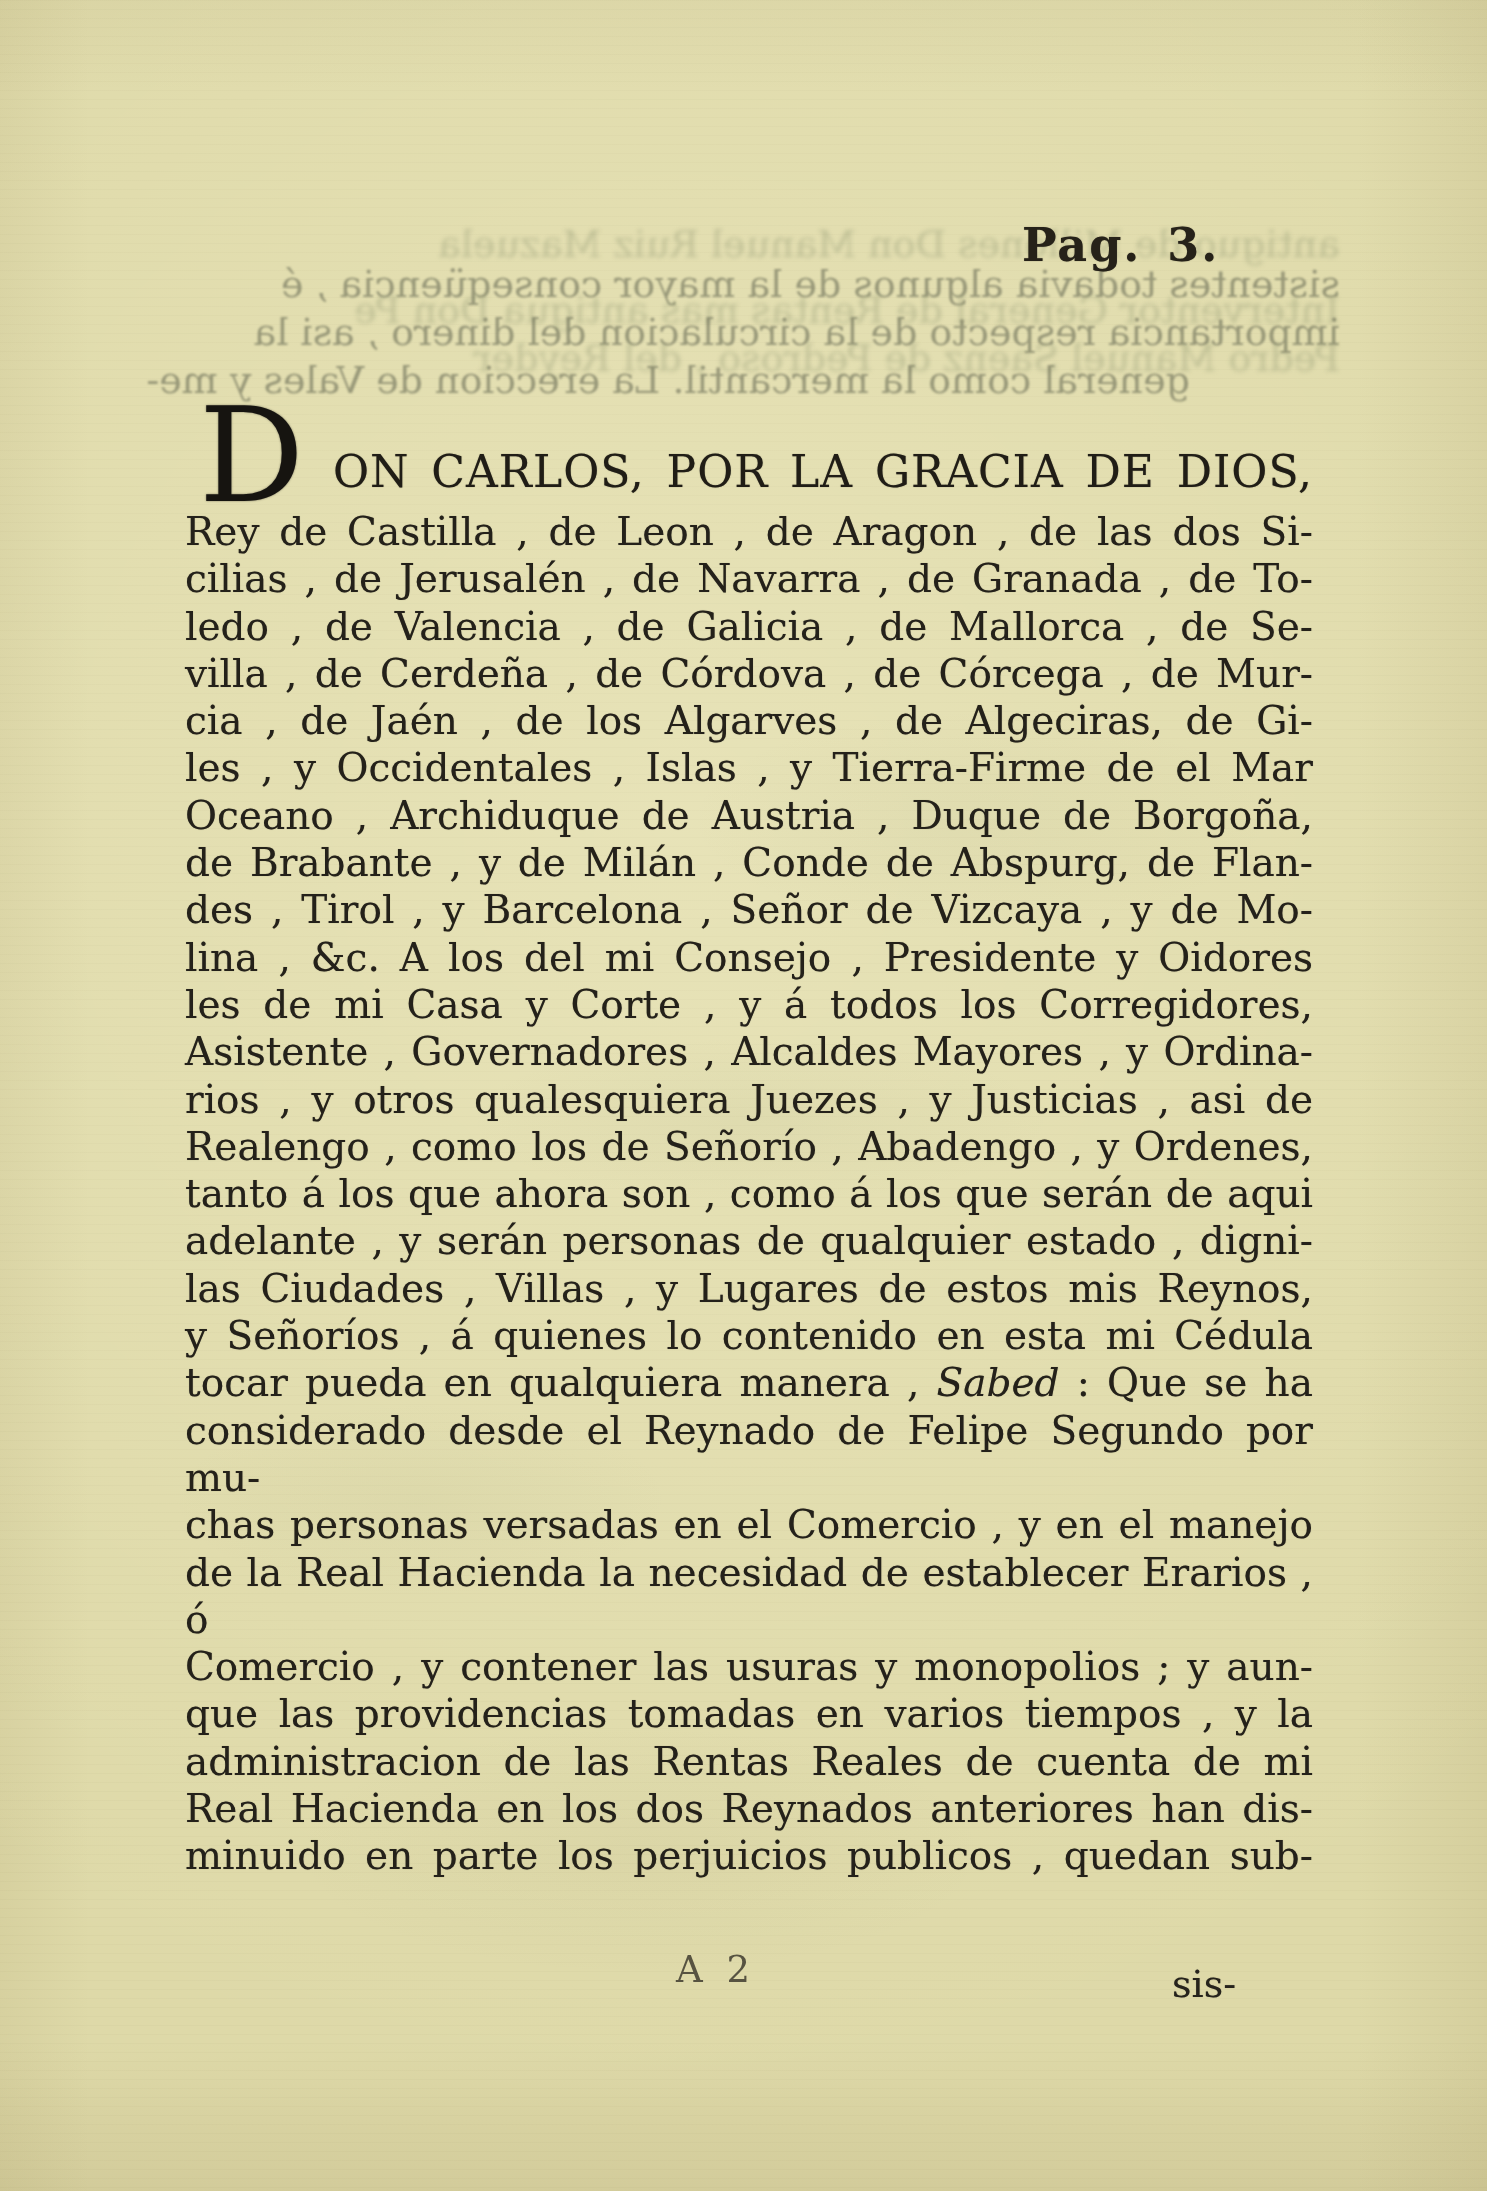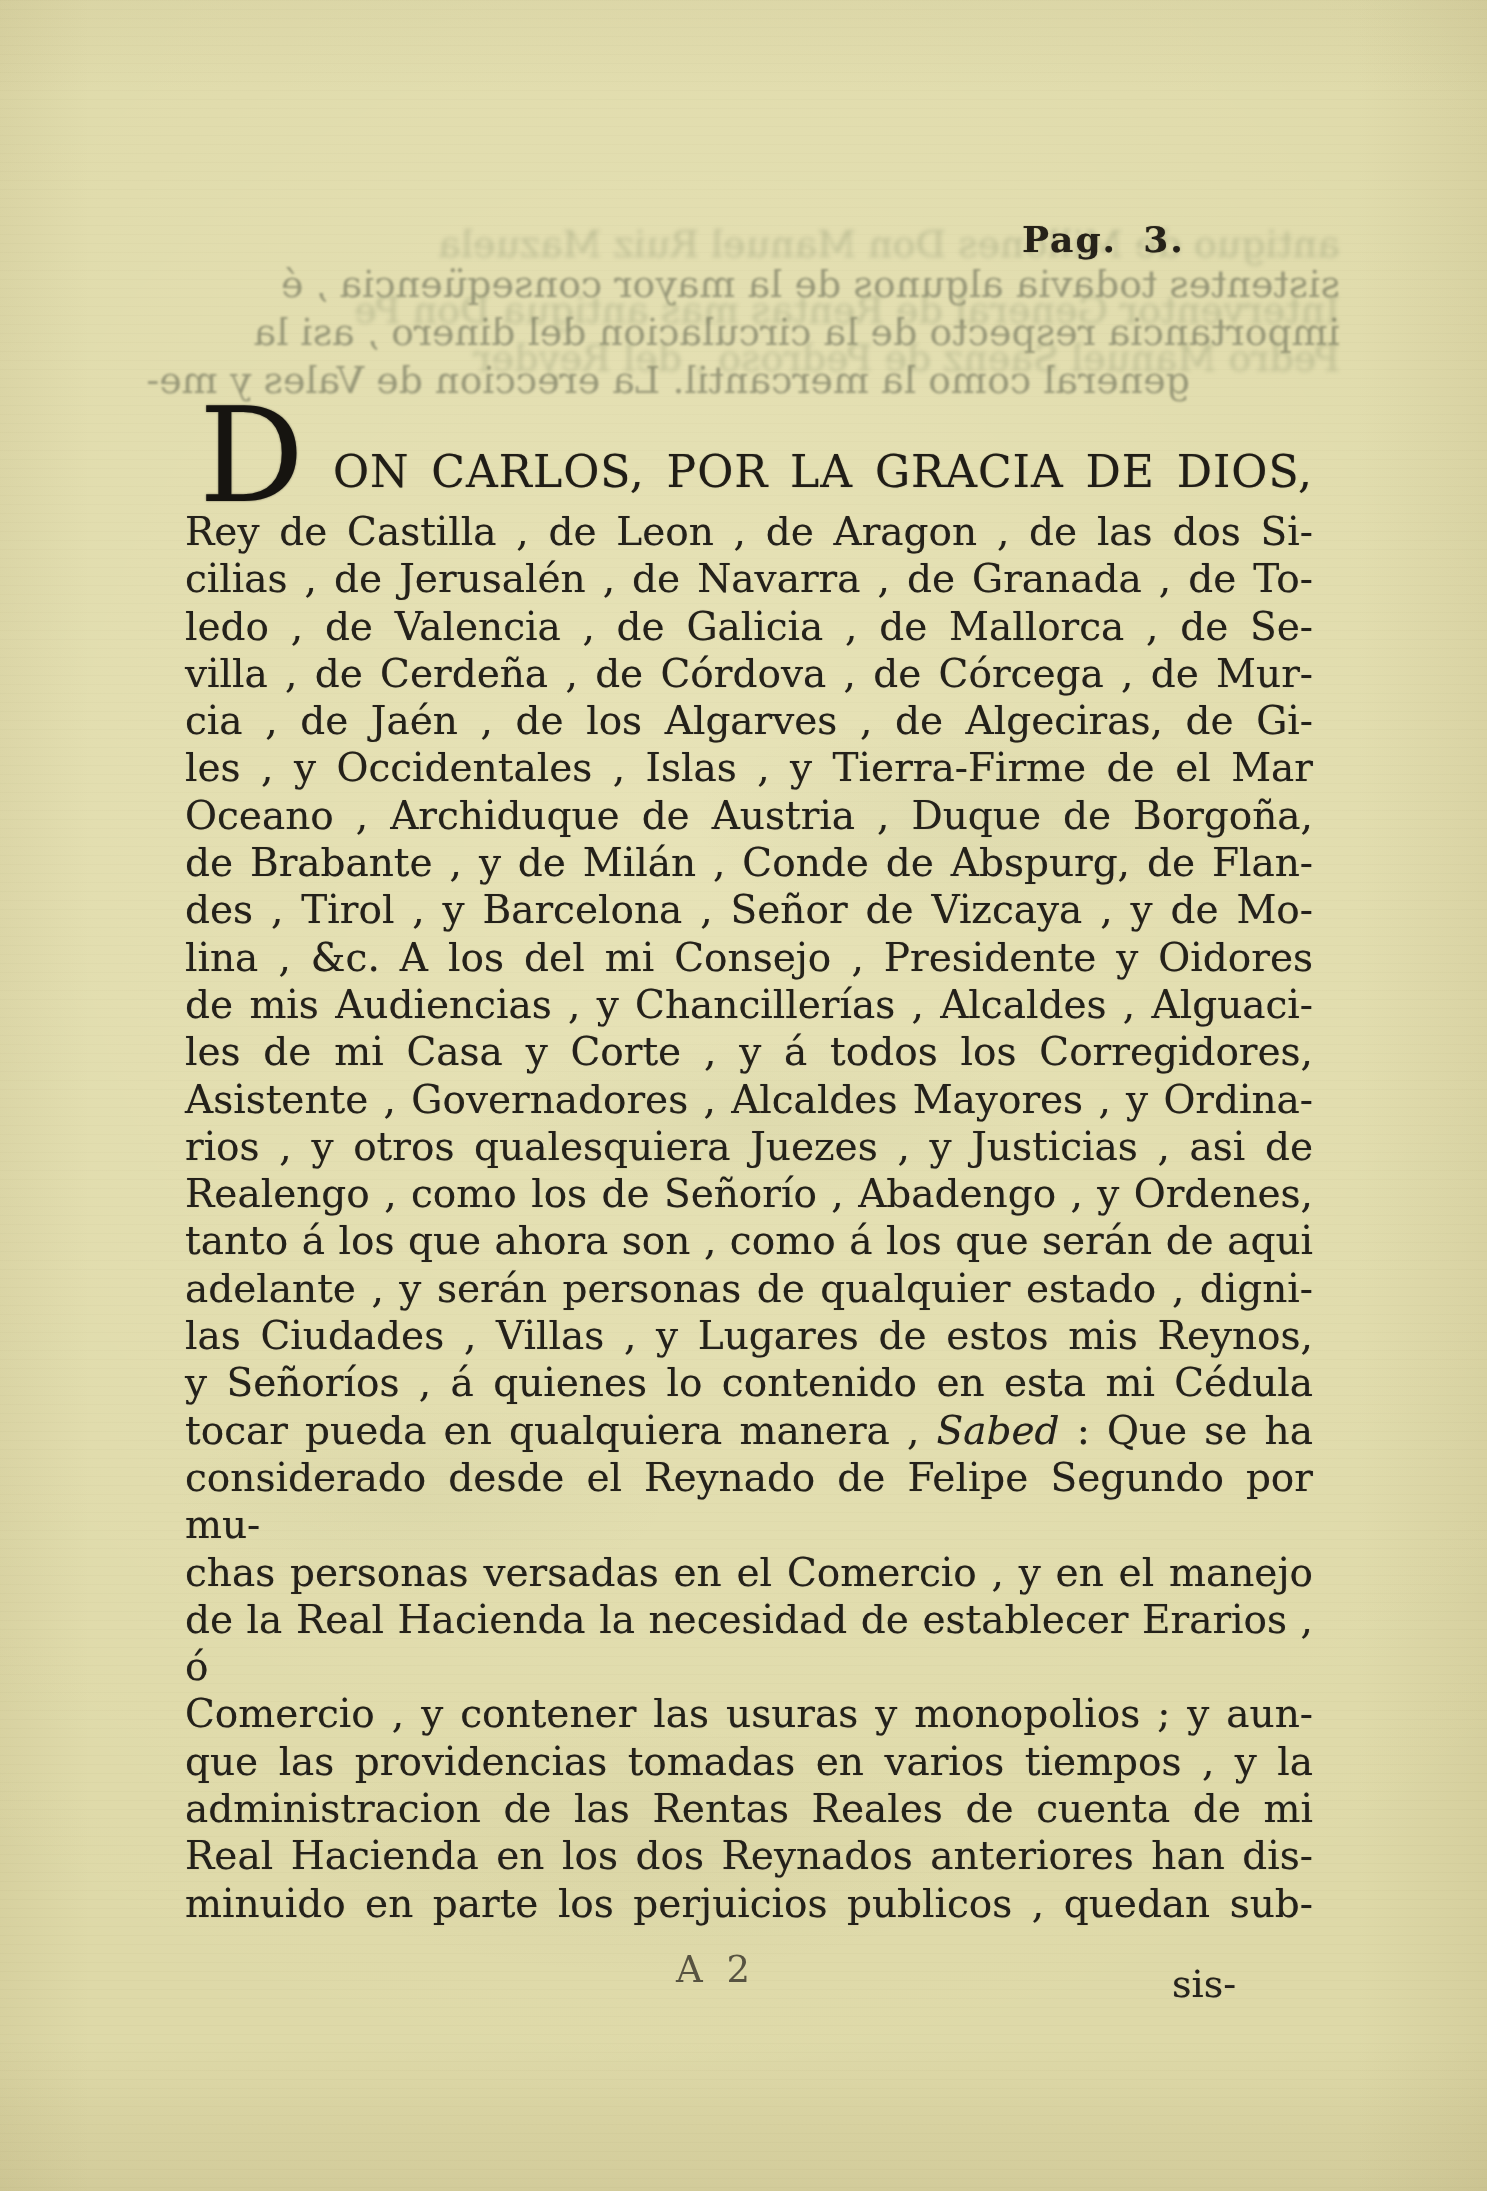--- a/index.html
+++ b/index.html
@@ -35,21 +35,21 @@
     text-align:left;
   }
   .g-faint{
     transform:scaleX(-1);
     color:rgba(140,146,110,0.38);
     filter:blur(2.2px);
   }
   
   .pagenum{
     position:absolute;left:1022px;top:218px;
-    font-size:36px;font-weight:bold;letter-spacing:2px;
+    font-size:46px;font-weight:bold;letter-spacing:2px;
     color:#262219;
     text-shadow:0 0 1px rgba(38,34,25,0.55);
   }
   .pagenum .num{margin-left:26px;}
   
   .textblock{
     position:absolute;left:185px;top:412px;width:1128px;
   }
   .first-line{position:relative;height:96px;}
   .dropcap{
@@ -113,21 +113,20 @@
     <div class="line">Rey de Castilla , de Leon , de Aragon , de las dos Si-</div>
     <div class="line">cilias , de Jerusalén , de Navarra , de Granada , de To-</div>
     <div class="line">ledo , de Valencia , de Galicia , de Mallorca , de Se-</div>
     <div class="line">villa , de Cerdeña , de Córdova , de Córcega , de Mur-</div>
     <div class="line">cia , de Jaén , de los Algarves , de Algeciras, de Gi-</div>
     <div class="line">les , y Occidentales , Islas , y Tierra-Firme de el Mar</div>
     <div class="line">Oceano , Archiduque de Austria , Duque de Borgoña,</div>
     <div class="line">de Brabante , y de Milán , Conde de Abspurg, de Flan-</div>
     <div class="line">des , Tirol , y Barcelona , Señor de Vizcaya , y de Mo-</div>
     <div class="line">lina , &amp;c. A los del mi Consejo , Presidente y Oidores</div>
-    <div class="line">de mis Audiencias , y Chancillerías , Alcaldes , Alguaci-</div>
     <div class="line">les de mi Casa y Corte , y á todos los Corregidores,</div>
     <div class="line">Asistente , Governadores , Alcaldes Mayores , y Ordina-</div>
     <div class="line">rios , y otros qualesquiera Juezes , y Justicias , asi de</div>
     <div class="line">Realengo , como los de Señorío , Abadengo , y Ordenes,</div>
     <div class="line">tanto á los que ahora son , como á los que serán de aqui</div>
     <div class="line">adelante , y serán personas de qualquier estado , digni-</div>
     <div class="line">las Ciudades , Villas , y Lugares de estos mis Reynos,</div>
     <div class="line">y Señoríos , á quienes lo contenido en esta mi Cédula</div>
     <div class="line"><span>tocar pueda en qualquiera manera , </span><span class="it">Sabed</span><span> : Que se ha</span></div>
     <div class="line">considerado desde el Reynado de Felipe Segundo por mu-</div>

